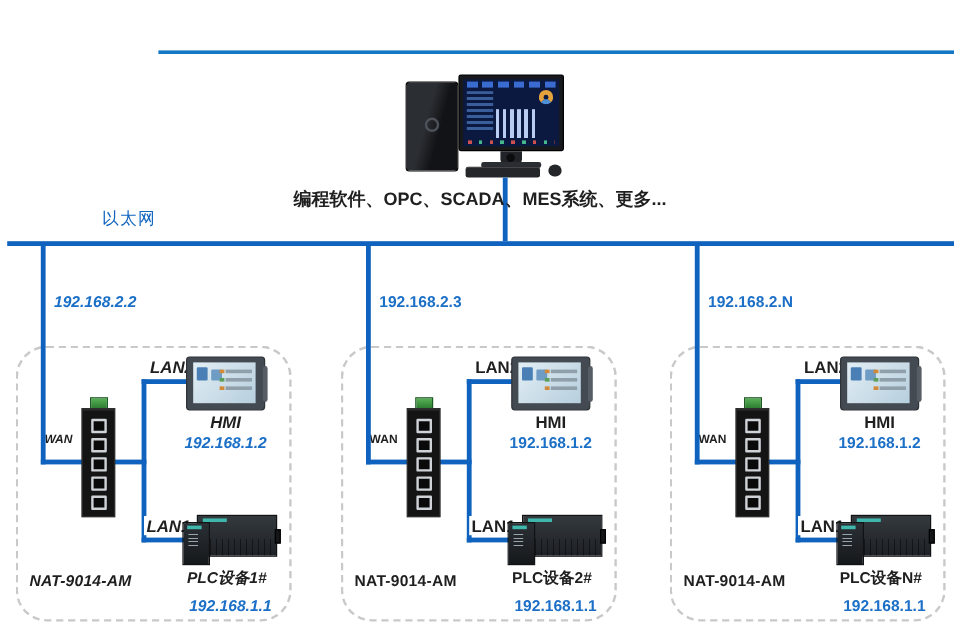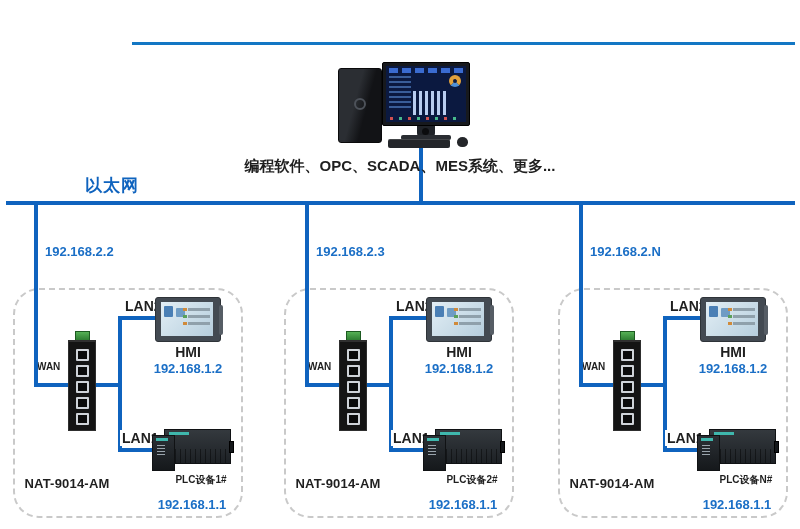--- a/index.html
+++ b/index.html
@@ -42,51 +42,51 @@
   .neck::after{content:"";position:absolute;left:50%;top:2px;width:7px;height:7px;margin-left:-4px;
     border-radius:50%;background:#0b0c0e;}
   .mon-base{left:401px;top:135px;width:50px;height:5px;background:#2a2d32;border-radius:2px;}
   .keyboard{left:388px;top:139px;width:62px;height:9px;background:#24262a;border-radius:2px;
     box-shadow:inset 0 1px 0 rgba(255,255,255,.15);}
   .mouse{left:457px;top:137px;width:11px;height:10px;background:#24262a;border-radius:50% 50% 45% 45%;}
 
   
   .caption{left:0;top:157px;width:800px;text-align:center;font-size:15px;font-weight:bold;
     color:var(--text-dark,#1f1f1f);z-index:2;}
-  .ethernet-label{left:85px;top:174px;font-size:17px;font-weight:bold;color:var(--line-blue,#0f63be);letter-spacing:1px;}
+  .ethernet-label{left:85px;top:174px;font-size:14px;font-weight:normal;color:var(--line-blue,#0f63be);letter-spacing:1px;}
 
   
   .hline,.vline{background:var(--line-blue,#0f63be);z-index:1;}
   .bus{left:6px;top:201px;width:789px;height:4px;}
   .pc-drop{left:419px;top:148px;width:4px;height:53px;}
 
   
   .group-wrap{position:absolute;top:203px;width:230px;height:326px;}
-  .group-wrap:nth-child(1){left:13px;}
+  .group-wrap:nth-child(1){left:13px;font-style:italic;}
   .group-wrap:nth-child(2){left:284px;}
   .group-wrap:nth-child(3){left:558px;}
   .gbox{position:absolute;left:0;top:85px;width:230px;height:230px;border:2px dashed var(--dashed-border,#c9c9c9);
     border-radius:26px;}
   .g-drop{position:absolute;left:21px;top:0;width:4px;height:184px;}
   .g-wanip{position:absolute;left:32px;top:41px;font-size:13px;font-weight:bold;color:var(--ip-blue,#1b6fc6);}
   .g-wanlabel{position:absolute;left:24px;top:158px;font-size:10px;font-weight:bold;color:var(--text-dark,#1f1f1f);}
   .g-wanseg{position:absolute;left:21px;top:180px;width:37px;height:4px;}
   .g-swseg{position:absolute;left:80px;top:180px;width:29px;height:4px;}
   .g-trunk{position:absolute;left:105px;top:113px;width:4px;height:136px;}
   .g-lan2seg{position:absolute;left:105px;top:113px;width:40px;height:4px;}
   .g-lan1seg{position:absolute;left:105px;top:245px;width:37px;height:4px;}
   .g-lan2label{position:absolute;left:110px;top:95px;font-size:14px;font-weight:bold;color:var(--text-dark,#1f1f1f);background:#fff;padding:0 2px;}
   .g-lan1label{position:absolute;left:107px;top:227px;font-size:14px;font-weight:bold;color:var(--text-dark,#1f1f1f);background:#fff;padding:0 2px;z-index:2;}
   .g-natlabel{position:absolute;left:4px;top:229px;width:100px;text-align:center;font-size:13px;
     font-weight:bold;color:var(--text-dark,#1f1f1f);letter-spacing:.2px;margin-top:44px;}
   .g-hmilabel{position:absolute;left:142px;top:141px;width:66px;text-align:center;font-size:14px;
     font-weight:bold;color:var(--text-dark,#1f1f1f);}
   .g-hmiip{position:absolute;left:130px;top:158px;width:90px;text-align:center;font-size:13px;
     font-weight:bold;color:var(--ip-blue,#1b6fc6);}
-  .g-plclabel{position:absolute;left:146px;top:270px;width:84px;text-align:center;font-size:10px;
+  .g-plclabel{position:absolute;left:134px;top:270px;width:84px;text-align:center;font-size:13px;
     font-weight:bold;color:var(--text-dark,#1f1f1f);}
   .g-plcip{position:absolute;left:135px;top:294px;width:88px;text-align:center;font-size:13px;
     font-weight:bold;color:var(--ip-blue,#1b6fc6);}
 
   
   .switch{position:absolute;left:54px;top:128px;width:30px;height:100px;z-index:2;}
   .sw-cap{position:absolute;left:8px;top:0;width:15px;height:10px;
     background:linear-gradient(#56b156,#2e7d32);border:1px solid #1d5a21;}
   .sw-body{position:absolute;left:1px;top:9px;width:28px;height:91px;background:#141414;
     border:1px solid #2e2e2e;box-shadow:inset 0 1px 0 rgba(255,255,255,.12);

